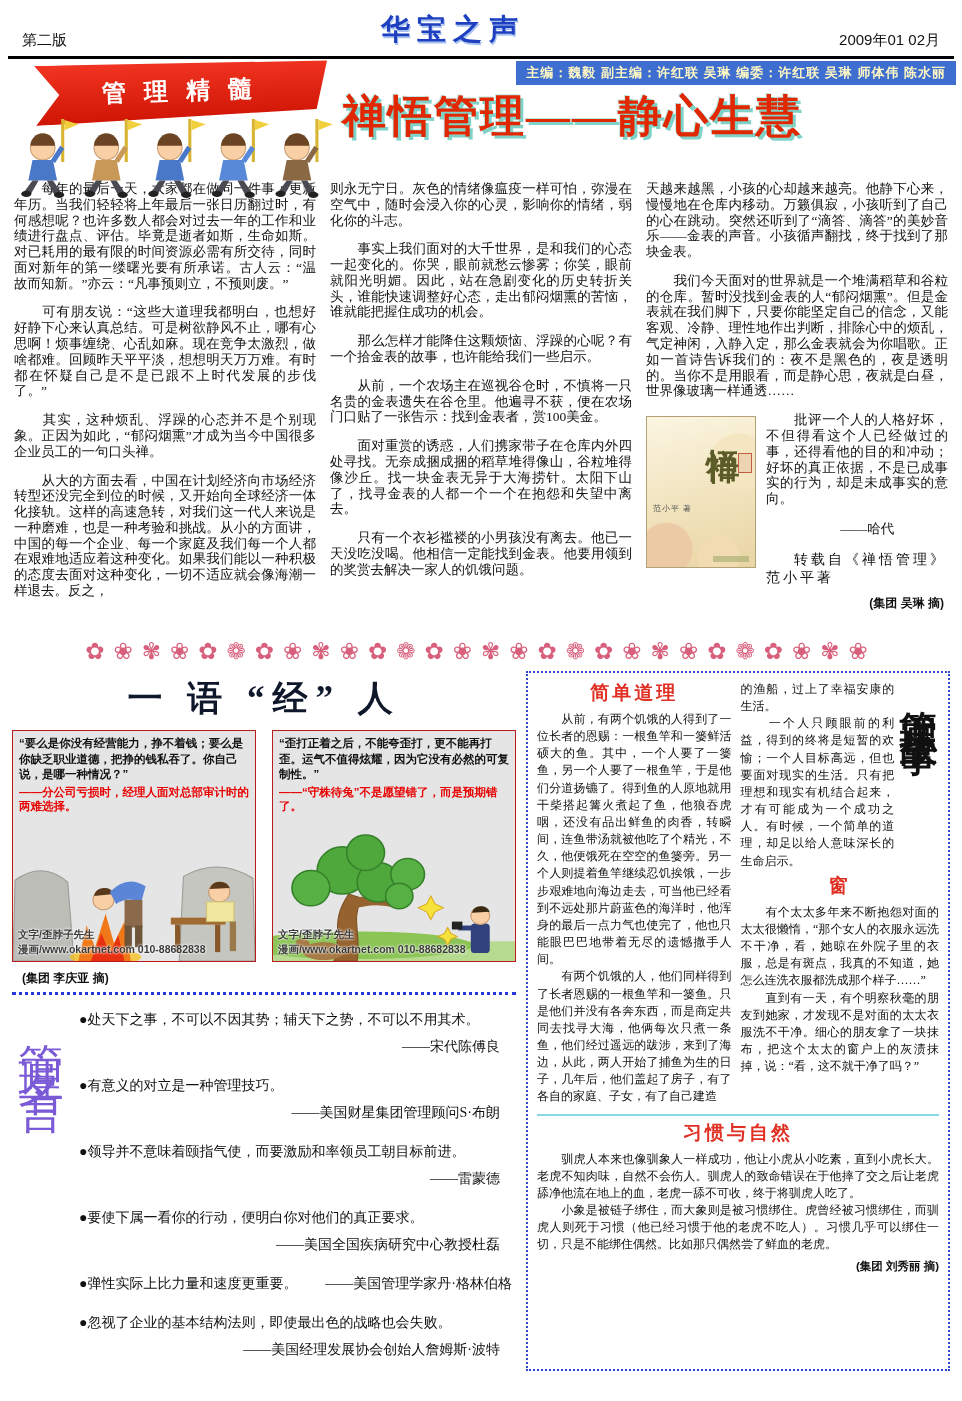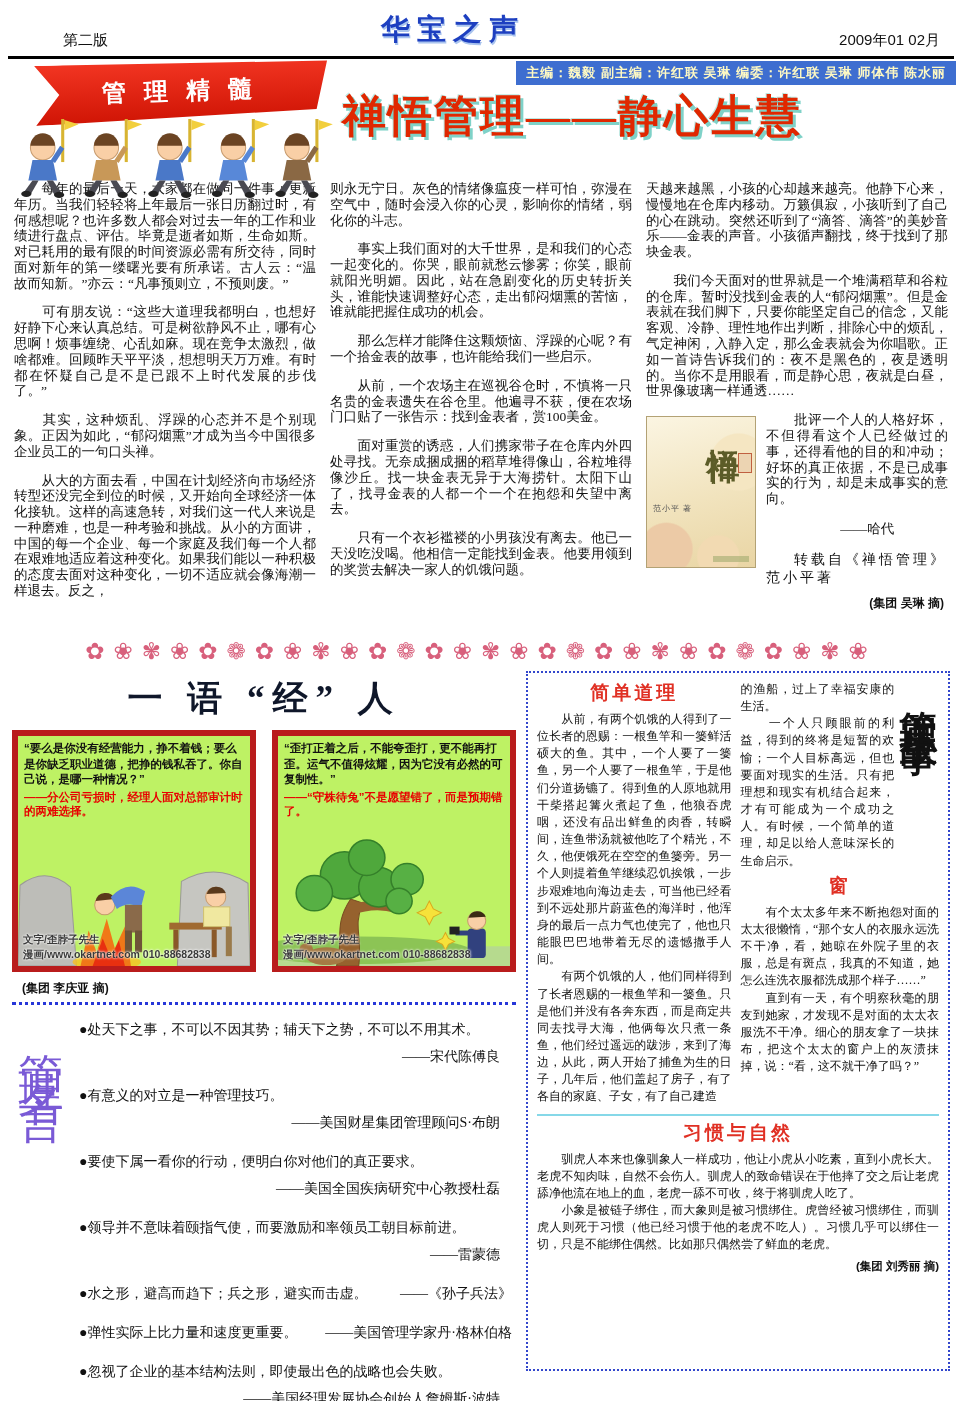--- a/index.html
+++ b/index.html
@@ -1,21 +1,21 @@
 <!DOCTYPE html>
 <html><head>
 <meta charset="utf-8">
 <style>
   html,body{margin:0;padding:0;background:#9a9a9a;}
   .page{width:962px;height:1401px;margin:0 auto;background:#fff;position:relative;overflow:hidden;
         font-family:"Liberation Serif","DejaVu Serif",serif;color:#111;}
 
   
   .top-row{display:flex;justify-content:space-between;align-items:flex-end;padding:10px 22px 2px;}
-  .edition,.issue-date{font-size:15px;font-family:"Liberation Sans","DejaVu Sans",sans-serif;margin-left:41px;}
+  .edition,.issue-date{font-size:15px;font-family:"Liberation Sans","DejaVu Sans",sans-serif;}
   .masthead{font-size:29px;font-weight:bold;color:#1d3fc0;letter-spacing:7px;text-shadow:1px 2px 0 #aac4ee;}
   .rule{border-top:3px solid #000;margin:4px 8px 0;}
 
   .header-zone{position:relative;height:114px;}
   .editorial-bar{position:absolute;top:2px;right:6px;background:#3e6ed0;color:#fef9c3;
      font:bold 13px/1.25 "Liberation Sans","DejaVu Sans",sans-serif;padding:4px 10px;letter-spacing:1px;}
   .ribbon{position:absolute;left:26px;top:2px;width:302px;height:60px;
      background:linear-gradient(180deg,#f23522,#d01505);
      clip-path:polygon(3% 0,100% 8%,96% 88%,3% 100%,11% 50%);
      transform:rotate(-2deg);display:flex;align-items:center;justify-content:center;}
@@ -46,21 +46,21 @@
 
   
   .flowers{height:34px;line-height:34px;overflow:hidden;text-align:center;font-size:23px;letter-spacing:9px;
      white-space:nowrap;color:#d8607c;text-shadow:1px 1px 0 #f0aeb e;margin:2px 8px 0;}
 
   
   .lower{display:flex;gap:10px;padding:2px 12px 0;}
   .left-lower{width:504px;}
   .yiyu{margin:4px 0 8px;text-align:center;color:#0f172a;font-size:35px;font-weight:bold;letter-spacing:8px;}
   .panels{display:flex;gap:16px;}
-  .panel{flex:1;border:6px solid #b91c1c;height:230px;position:relative;overflow:hidden;background:#bef264;}
+  .panel{flex:1;border:1px solid #b91c1c;height:230px;position:relative;overflow:hidden;background:#e5e5e5;}
   .pq{margin:5px 6px 2px;font:bold 11.5px/1.35 "Liberation Sans","DejaVu Sans",sans-serif;}
   .pc{margin:0 6px;font:bold 11.5px/1.3 "Liberation Sans","DejaVu Sans",sans-serif;color:#e80000;}
   .cartoon{position:absolute;left:0;bottom:0;width:100%;height:130px;}
   .pcredit{position:absolute;left:5px;bottom:3px;font:bold 10.5px/1.5 "Liberation Sans","DejaVu Sans",sans-serif;
      color:#3a3a3a;text-shadow:0 0 2px #fff,0 0 3px #fff;}
   .section-credit{text-align:left;font:bold 12px "Liberation Sans","DejaVu Sans",sans-serif;margin:8px 10px 5px;}
   .dotted-divider{border:none;border-top:3px dotted #2636d8;margin:2px 0 8px;}
   .mingyan{display:flex;}
   .mingyan-title{writing-mode:vertical-rl;text-orientation:upright;font-size:45px;color:#7a5ad6;
      letter-spacing:14px;line-height:1;margin:6px 16px 0 6px;}
@@ -294,41 +294,34 @@
             <div class="mq">
               <div class="mq-line">
                 <span class="mq-text">●有意义的对立是一种管理技巧。</span>
 
               </div>
               <div class="mq-below">——美国财星集团管理顾问S·布朗</div>
             </div>
 
             <div class="mq">
               <div class="mq-line">
+                <span class="mq-text">●领导并不意味着颐指气使，而要激励和率领员工朝目标前进。</span>
+
+              </div>
+              <div class="mq-below">——雷蒙德</div>
+            </div>
+
+            <div class="mq">
+              <div class="mq-line">
                 <span class="mq-text">●要使下属一看你的行动，便明白你对他们的真正要求。</span>
 
               </div>
               <div class="mq-below">——美国全国疾病研究中心教授杜磊</div>
             </div>
 
-            <div class="mq">
-              <div class="mq-line">
-                <span class="mq-text">●领导并不意味着颐指气使，而要激励和率领员工朝目标前进。</span>
-
-              </div>
-              <div class="mq-below">——雷蒙德</div>
-            </div>
-
-            <div class="mq">
-              <div class="mq-line">
-                <span class="mq-text">●水之形，避高而趋下；兵之形，避实而击虚。</span>
-                <span class="mq-inline">——《孙子兵法》</span>
-              </div>
-
-            </div>
 
             <div class="mq">
               <div class="mq-line">
                 <span class="mq-text">●弹性实际上比力量和速度更重要。</span>
                 <span class="mq-inline">——美国管理学家丹·格林伯格</span>
               </div>
 
             </div>
 
             <div class="mq">

